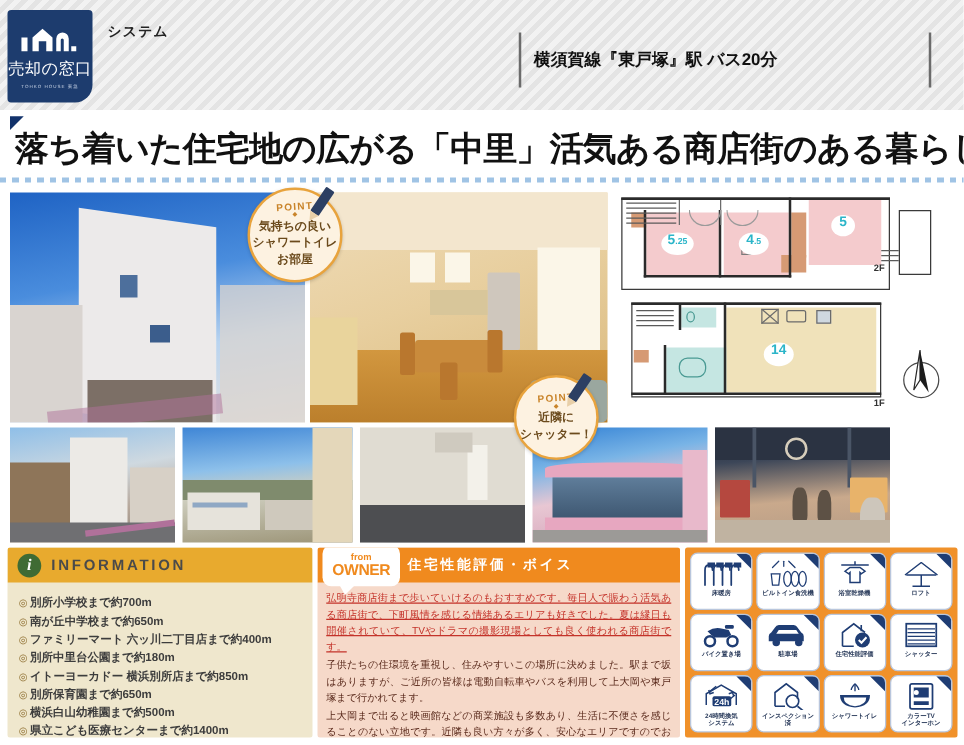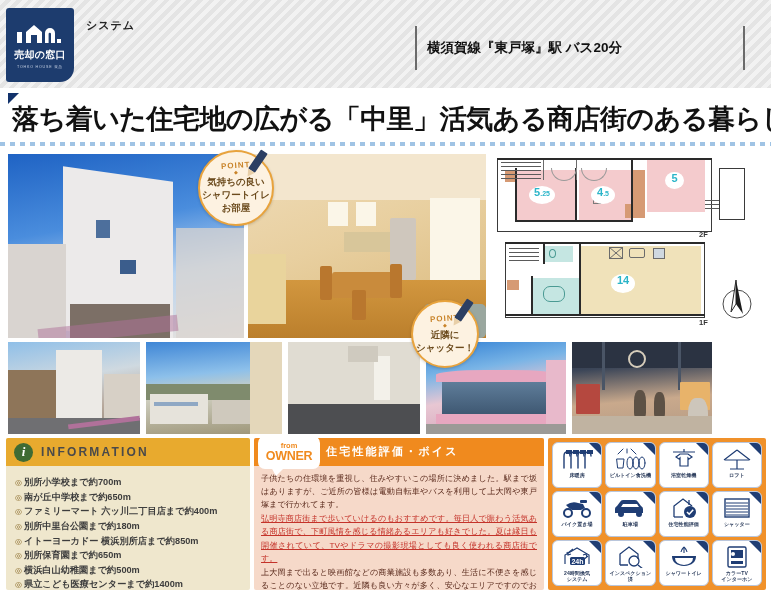--- a/index.html
+++ b/index.html
@@ -20,21 +20,21 @@
   }
   .logo-box {
     position:absolute; left:6px; top:8px; width:68px; height:74px;
     background:#1d3c6e; border-radius:3px 3px 14px 3px;
     display:flex; flex-direction:column; align-items:center;
     justify-content:center; gap:3px;
   }
   .logo-mark { width:46px; height:24px; position:relative; }
   .logo-mark svg { display:block; }
   .logo-jp {
-    color:#fff; font-size:10px; letter-spacing:.3px; font-weight:700;
+    color:#fff; font-size:13px; letter-spacing:.3px; font-weight:400;
     white-space:nowrap;
   }
   .logo-en {
     color:#c9d4e6; font-size:3.6px; letter-spacing:.8px; white-space:nowrap;
   }
   .kind-label {
     position:absolute; left:86px; top:18px;
     font-size:11px; font-weight:700; color:#232323; letter-spacing:1px;
   }
   .addr-title {
@@ -389,21 +389,21 @@
           <span class="s"></span>
       </div>
     </div>
 
     <div class="room-white" style="left:222px;top:10px;width:26px;height:52px;"></div>
     <div class="stair" style="left:208px;top:40px;width:14px;height:14px;">
       <i style="top:2px"></i>
         <i style="top:6px"></i>
         <i style="top:10px"></i>
     </div>
-    <div class="flabel" style="left:202px;top:72px;">2F</div>
+    <div class="flabel" style="left:202px;top:52px;">2F</div>
 
     <div class="plan-f" style="left:0; top:84px; width:215px; height:90px;">
       <div class="room-white" style="left:8px;top:0px;width:200px;height:76px;"></div>
       <div class="room-cream" style="left:84px;top:4px;width:120px;height:68px;"></div>
       <div class="room-aqua" style="left:48px;top:4px;width:28px;height:16px;"></div>
       <div class="room-aqua" style="left:36px;top:36px;width:48px;height:36px;"></div>
       <div class="room-tan" style="left:10px;top:38px;width:12px;height:10px;"></div>
       <div class="wall" style="left:8px;top:0px;width:200px;height:2px;"></div>
       <div class="wall" style="left:8px;top:72px;width:200px;height:2px;"></div>
       <div class="wall" style="left:82px;top:0px;width:2px;height:74px;"></div>
@@ -462,22 +462,22 @@
 
   <div class="voice-panel">
     <div class="voice-head">
       <div class="voice-bubble">
         <div class="vb-from">from</div>
         <div class="vb-owner">OWNER</div>
       </div>
       <div class="voice-title">住宅性能評価・ボイス</div>
     </div>
     <div class="voice-body">
+      <p class="vp hl">弘明寺商店街まで歩いていけるのもおすすめです。毎日人で賑わう活気ある商店街で、下町風情を感じる情緒あるエリアも好きでした。夏は縁日も開催されていて、TVやドラマの撮影現場としても良く使われる商店街です。</p>
       <p class="vp">子供たちの住環境を重視し、住みやすいこの場所に決めました。駅まで坂はありますが、ご近所の皆様は電動自転車やバスを利用して上大岡や東戸塚まで行かれてます。</p>
-      <p class="vp hl">弘明寺商店街まで歩いていけるのもおすすめです。毎日人で賑わう活気ある商店街で、下町風情を感じる情緒あるエリアも好きでした。夏は縁日も開催されていて、TVやドラマの撮影現場としても良く使われる商店街です。</p>
       <p class="vp">上大岡まで出ると映画館などの商業施設も多数あり、生活に不便さを感じることのない立地です。近隣も良い方々が多く、安心なエリアですのでおすすめできます。</p>
     </div>
   </div>
 
   <div class="feat">
     <div class="feat-grid">
 
       <div class="feat-cell">
         <div class="feat-corner"></div>
         <div class="feat-ico">

